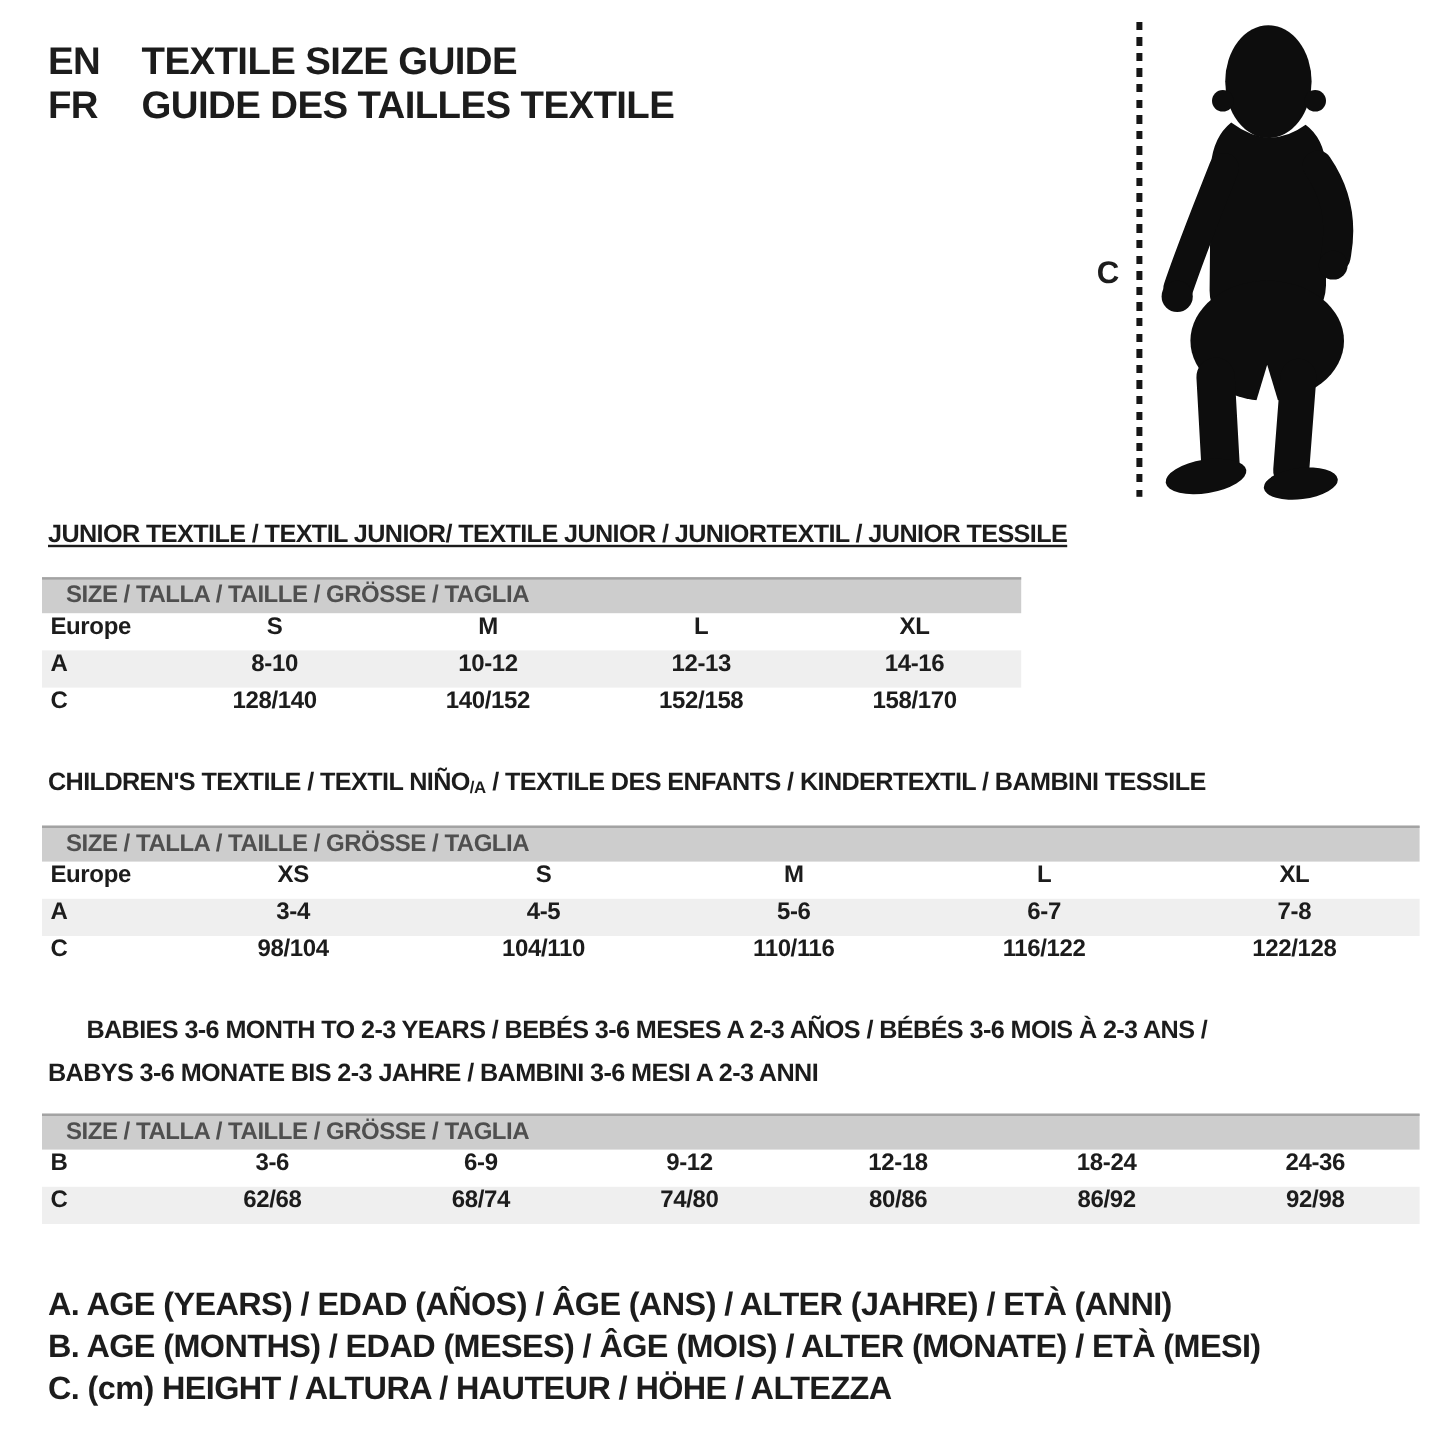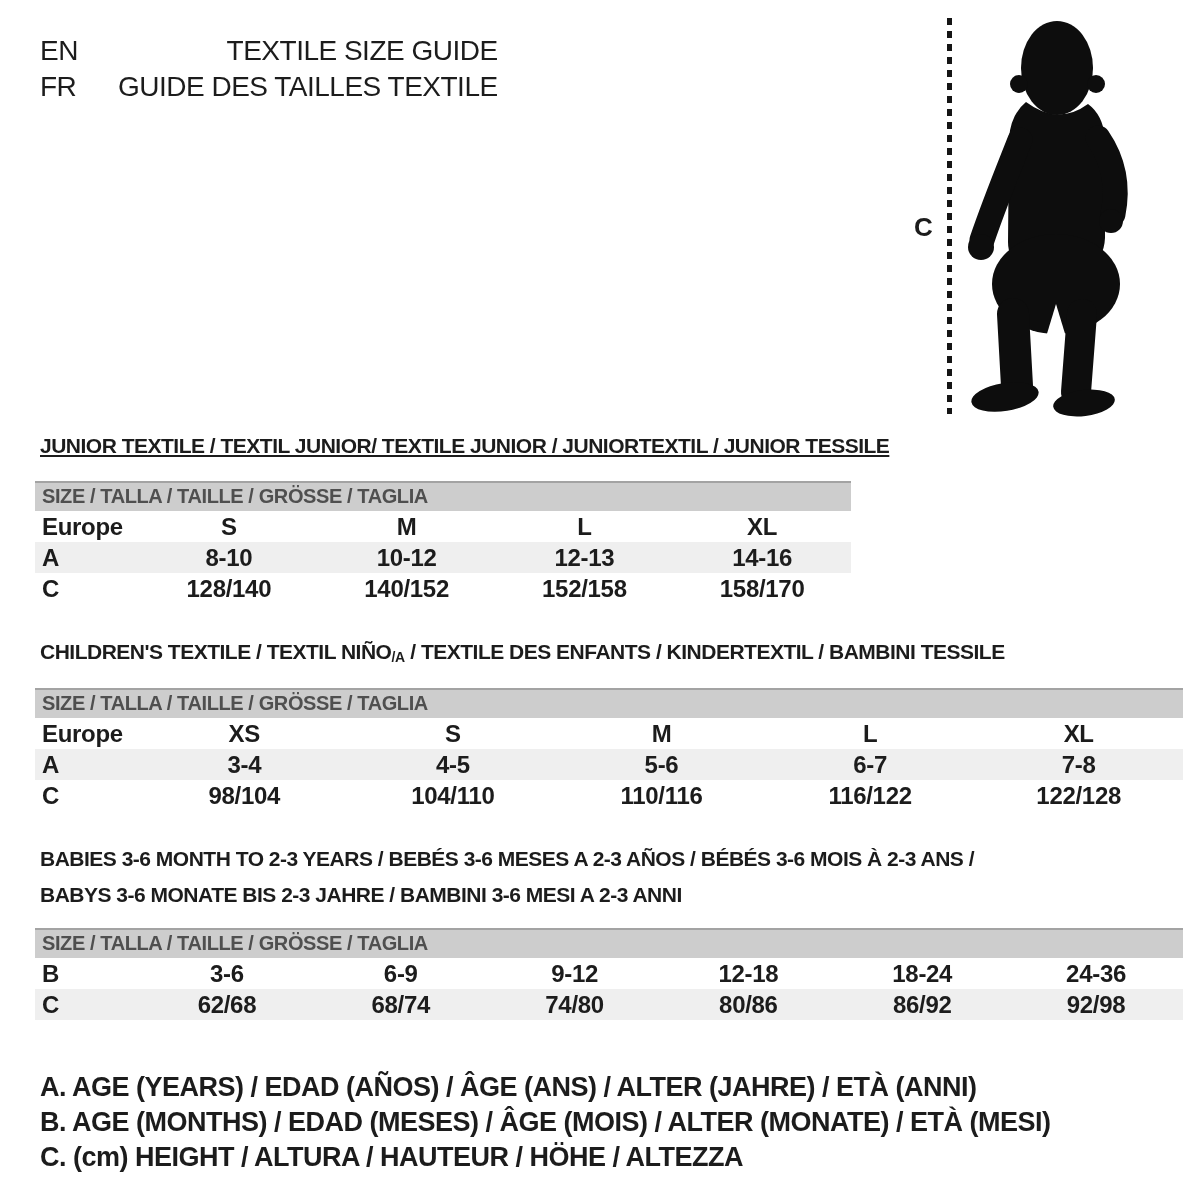--- a/index.html
+++ b/index.html
@@ -10,21 +10,21 @@
     font-family:"Liberation Sans", sans-serif;
     font-stretch:condensed;
     color:#1c1c1c;
     overflow:hidden;
     -webkit-font-smoothing:antialiased;
   }
 
   
   .lang-block { position:absolute; left:40px; top:33px; }
   .lang-row { display:flex; height:36px; align-items:center;
-              font-size:28px; font-weight:400; letter-spacing:-0.5px; white-space:nowrap;justify-content:space-between; }
+              font-size:32px; font-weight:700; letter-spacing:-0.5px; white-space:nowrap; }
   .lang-code { width:78px; }
 
   
   .figure-dashed-line {
     position:absolute; left:947px; top:18px; width:5px; height:396px;
     background:repeating-linear-gradient(to bottom, #151515 0 7px, transparent 7px 13px);
   }
   .figure-label {
     position:absolute; left:914px; top:212px;
     font-size:26px; font-weight:700;
@@ -38,37 +38,37 @@
     white-space:nowrap; line-height:25px;
   }
   .section-heading .small { font-size:14px; vertical-align:-3px; letter-spacing:-0.3px; }
 
   
   .size-table { position:absolute; left:35px; }
   .size-table .band {
     height:30px; line-height:27px;
     background:#cdcdcd; border-top:2px solid #a3a3a3;
     color:#4f4f4f; font-size:20px; font-weight:700; letter-spacing:-0.4px;
-    padding-left:7px;
+    padding-left:20px;
   }
   .size-table .row {
-    display:flex; height:31px; align-items:center;
-    font-size:24px; font-weight:700; letter-spacing:-0.3px;
+    display:flex; height:31px; align-items:flex-start;
+    font-size:20px; font-weight:700; letter-spacing:-0.3px;
   }
   .size-table .row.shaded { background:#efefef; }
   .size-table .label-cell { width:105px; padding-left:7px; flex:none; }
   .size-table .data-cell  { flex:1; text-align:center; }
 
   #junior-table   { top:481px; width:816px;  }
   #children-table { top:688px; width:1148px; }
   #babies-table   { top:928px; width:1148px; }
 
   #h-junior-0   { top:433px;text-decoration:underline; }
   #h-children-0 { top:639px; }
-  #h-babies-0   { top:846px; }
+  #h-babies-0   { top:846px;margin-left:32px; }
   #h-babies-1   { top:882px; }
 
   
   .legend { position:absolute; left:40px; top:1072px; }
   .legend-line { height:35px; font-size:27px; font-weight:700;
                  letter-spacing:-0.5px; white-space:nowrap; }
 </style>
 </head>
 <body>
 

